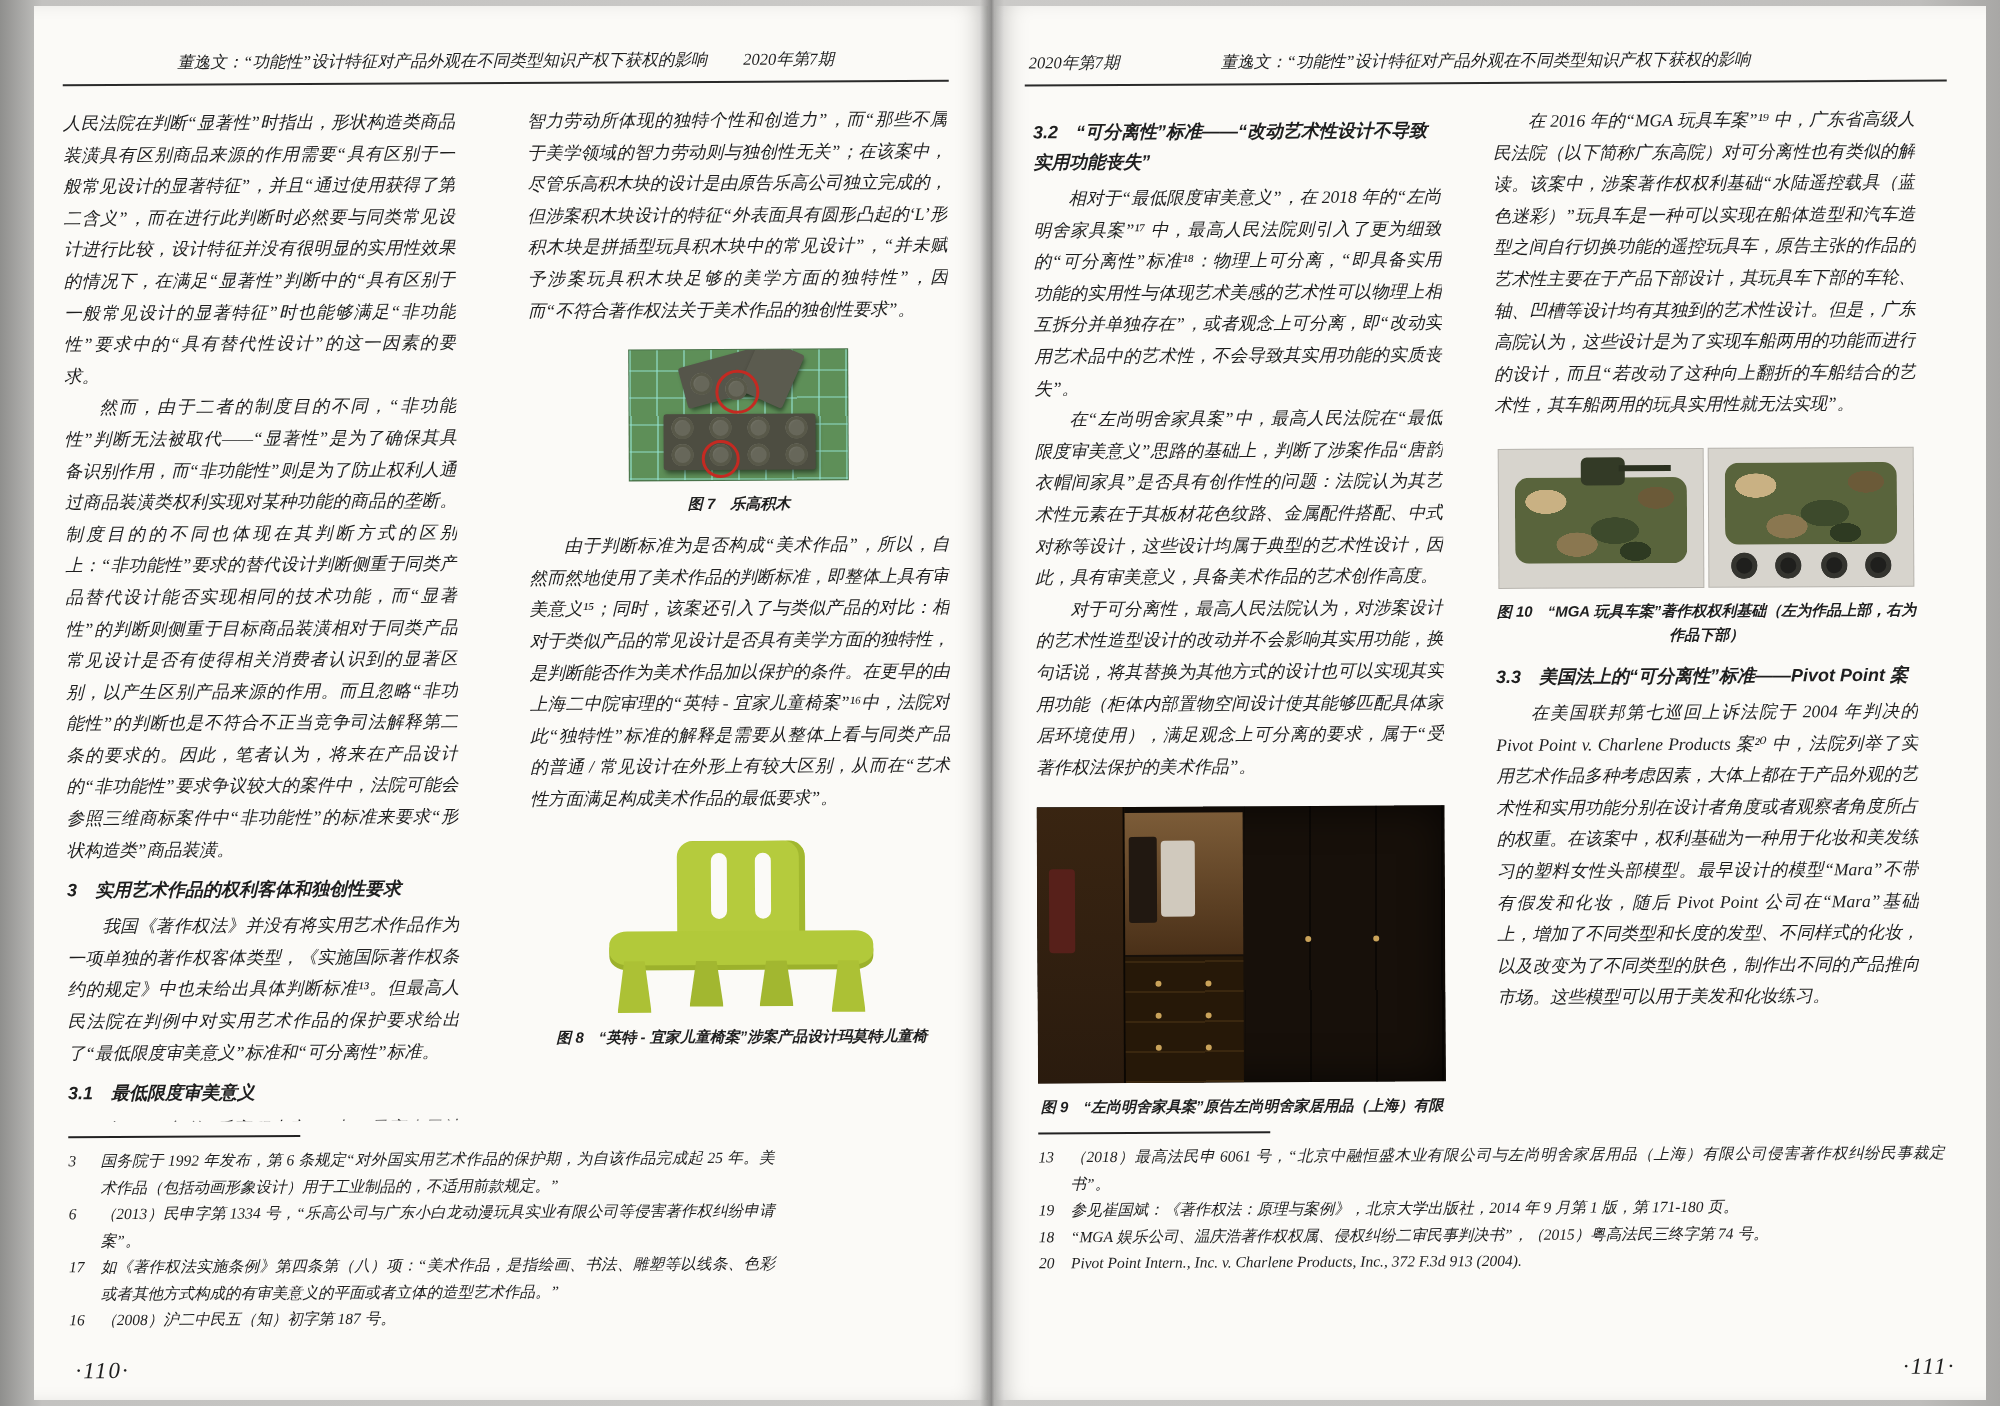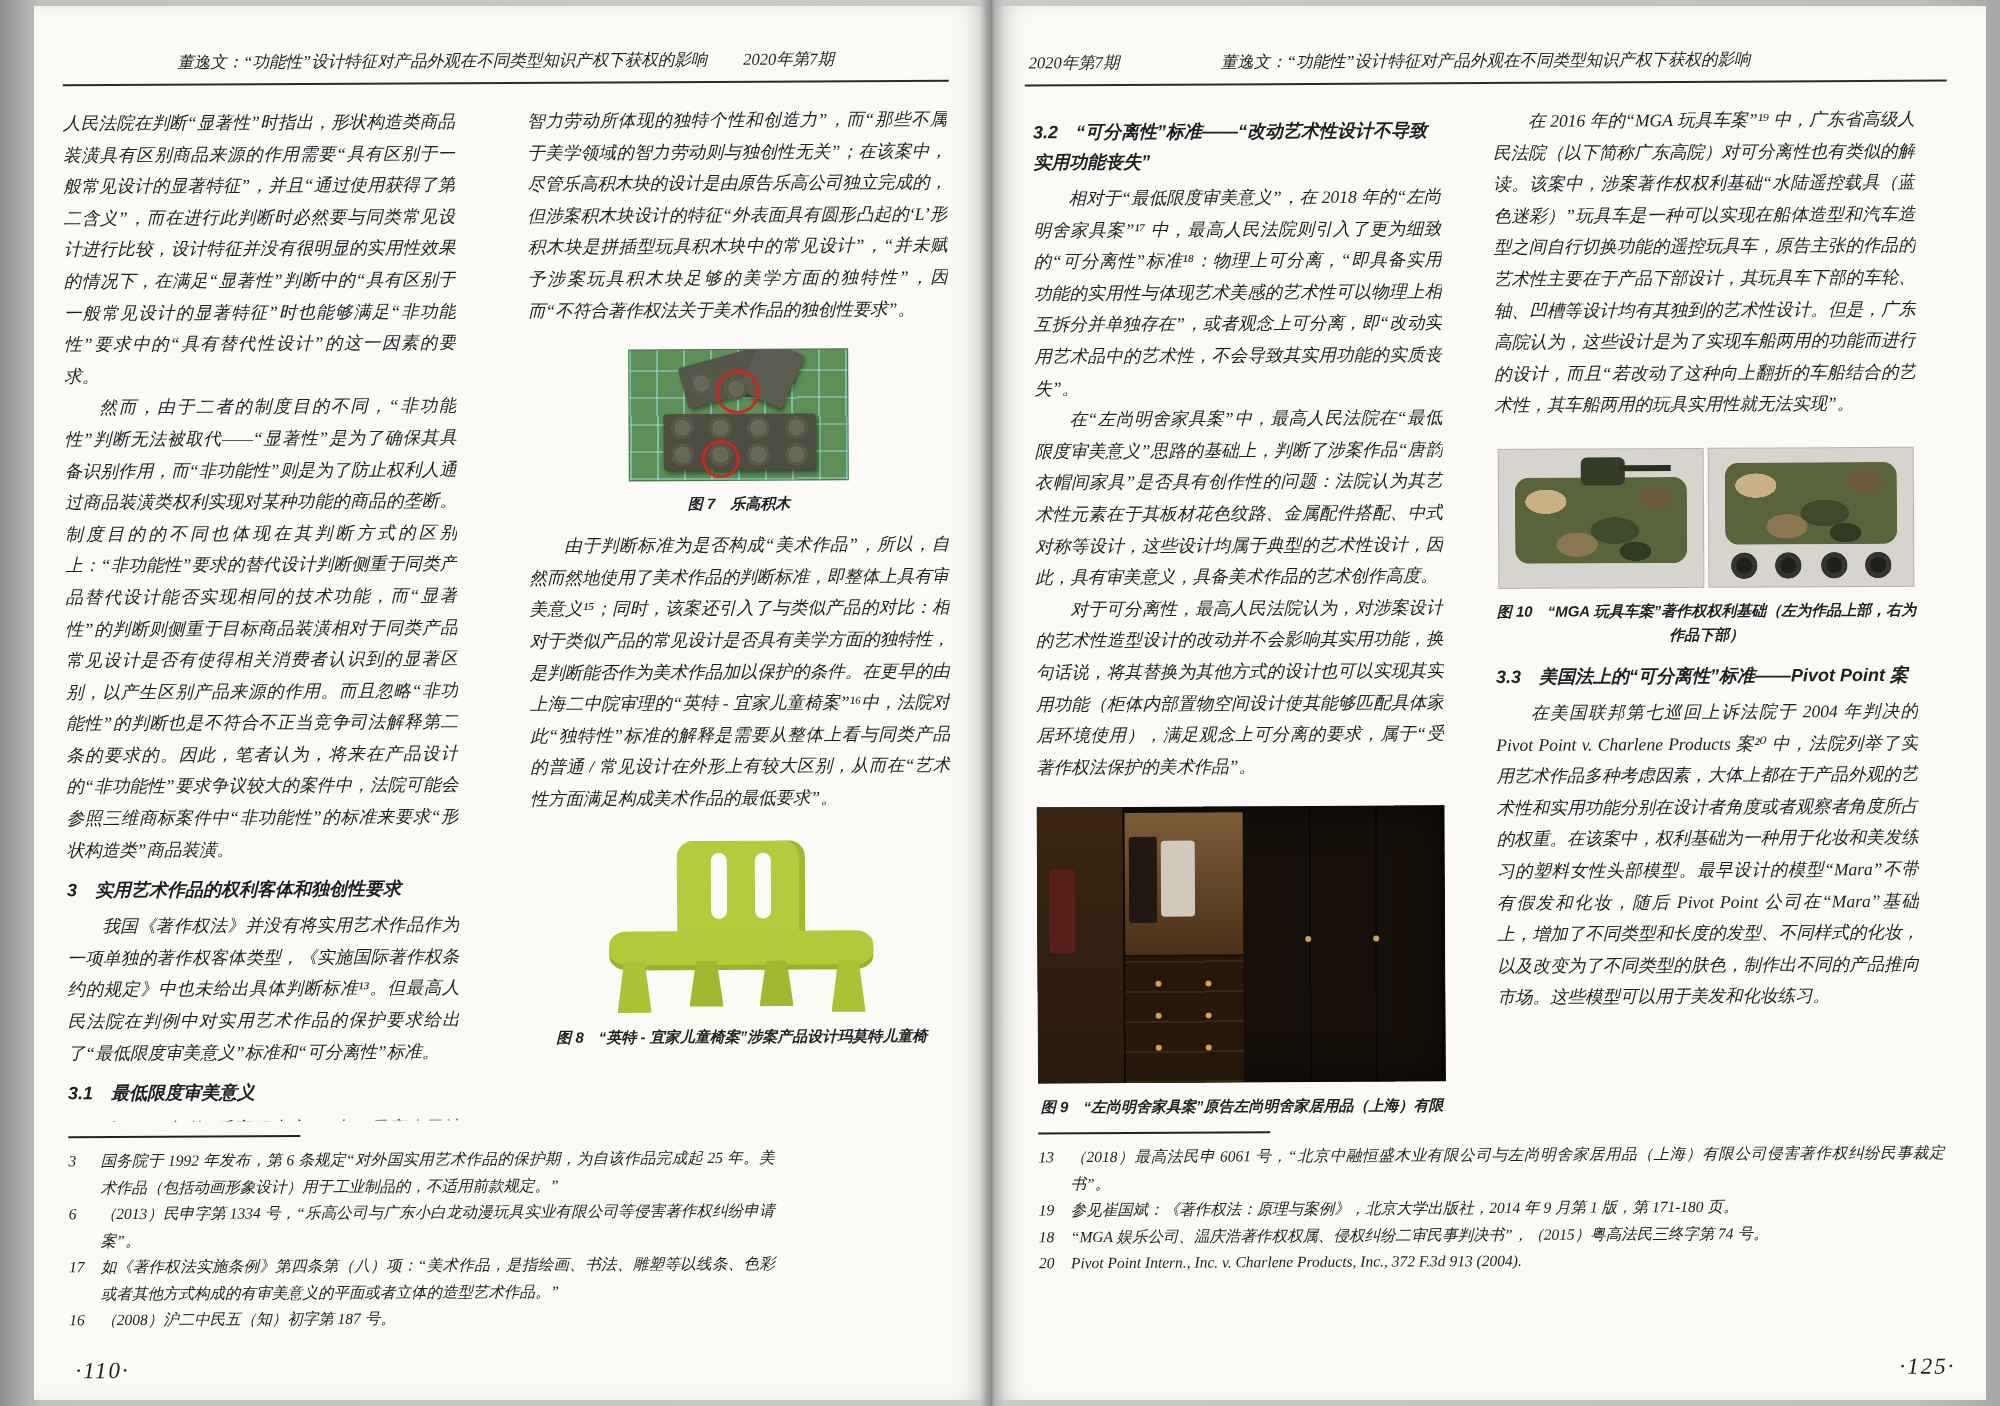--- a/index.html
+++ b/index.html
@@ -268,18 +268,18 @@
         <div class="fn">
           <span class="n">18</span>
           <span class="t">“MGA 娱乐公司、温庆浩著作权权属、侵权纠纷二审民事判决书”，（2015）粤高法民三终字第 74 号。</span>
         </div>
         <div class="fn">
           <span class="n">20</span>
           <span class="t">Pivot Point Intern., Inc. v. Charlene Products, Inc., 372 F.3d 913 (2004).</span>
         </div>
       </div>
 
-      <div class="pageno">·125·</div>
+      <div class="pageno">·111·</div>
     </div>
   </div>
 
   <div class="seam"></div>
 </div>
 
 </body></html>

